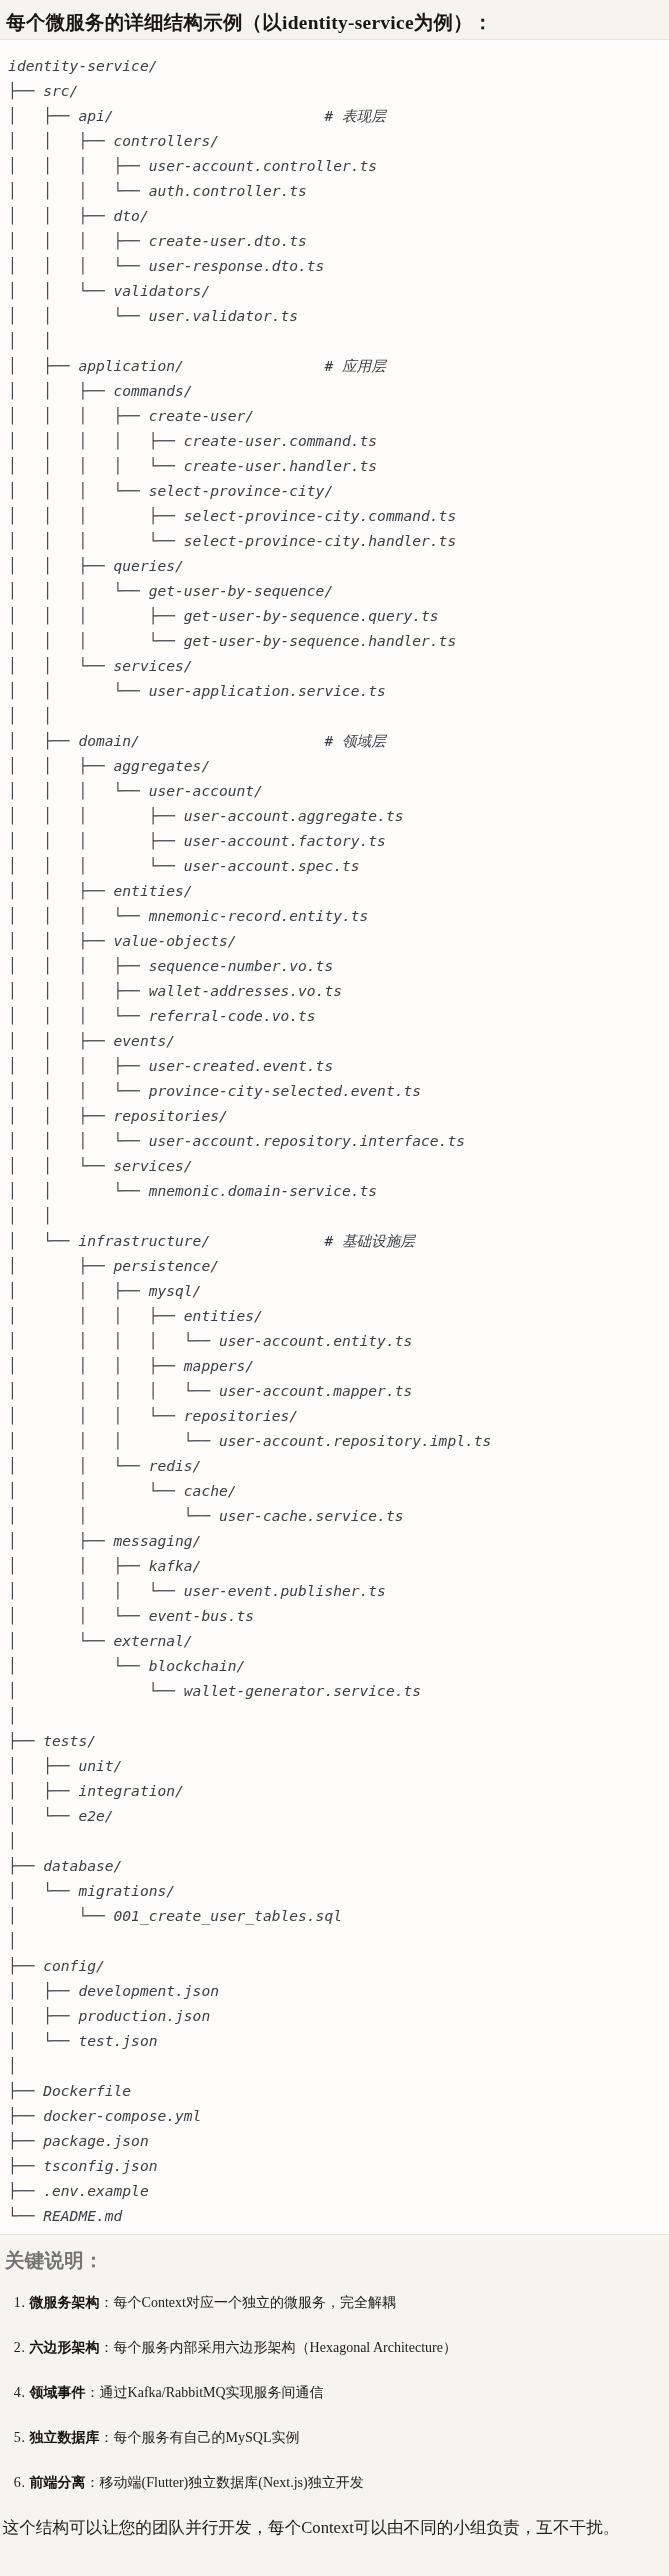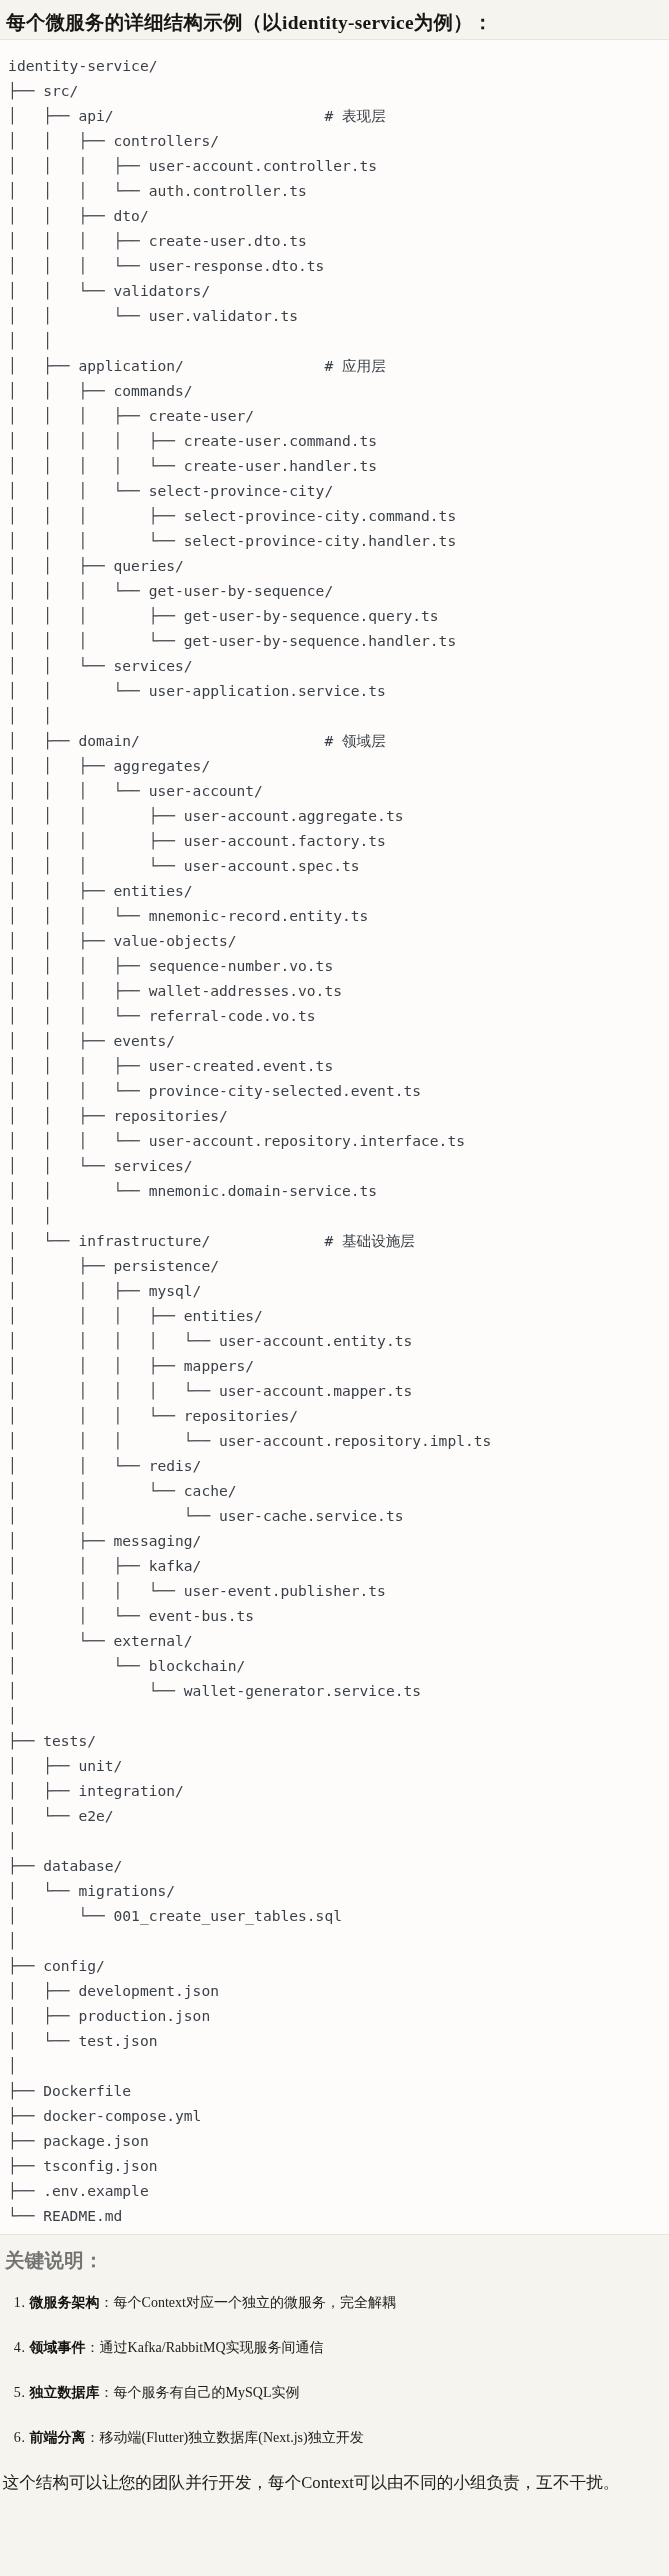--- a/index.html
+++ b/index.html
@@ -32,20 +32,21 @@
   .code-block {
     box-sizing: border-box;
     width: 669px;
     height: 2196px;
     margin: 0;
     padding: 12.5px 0 0 8.1px;
     background: #FDFCFA;
     border-top: 0.6px solid #E7E5DE;
     border-bottom: 0.6px solid #E7E5DE;
     overflow: hidden;
+    font-style: italic;
   }
   .tree-line {
     font-family: "DejaVu Sans Mono", "Liberation Mono", monospace;
     font-size: 14.6px;
     line-height: 25px;
     height: 25px;
     color: #3A3F47;
     white-space: pre;
   }
   .notes {
@@ -87,20 +88,21 @@
 <div class="page">
 
   <div class="title">每个微服务的详细结构示例（以identity-service为例）：</div>
 
   <pre class="code-block"><div id="tree-container"><div class="tree-line">identity-service/</div><div class="tree-line">├── src/</div><div class="tree-line">│   ├── api/                        # 表现层</div><div class="tree-line">│   │   ├── controllers/</div><div class="tree-line">│   │   │   ├── user-account.controller.ts</div><div class="tree-line">│   │   │   └── auth.controller.ts</div><div class="tree-line">│   │   ├── dto/</div><div class="tree-line">│   │   │   ├── create-user.dto.ts</div><div class="tree-line">│   │   │   └── user-response.dto.ts</div><div class="tree-line">│   │   └── validators/</div><div class="tree-line">│   │       └── user.validator.ts</div><div class="tree-line">│   │</div><div class="tree-line">│   ├── application/                # 应用层</div><div class="tree-line">│   │   ├── commands/</div><div class="tree-line">│   │   │   ├── create-user/</div><div class="tree-line">│   │   │   │   ├── create-user.command.ts</div><div class="tree-line">│   │   │   │   └── create-user.handler.ts</div><div class="tree-line">│   │   │   └── select-province-city/</div><div class="tree-line">│   │   │       ├── select-province-city.command.ts</div><div class="tree-line">│   │   │       └── select-province-city.handler.ts</div><div class="tree-line">│   │   ├── queries/</div><div class="tree-line">│   │   │   └── get-user-by-sequence/</div><div class="tree-line">│   │   │       ├── get-user-by-sequence.query.ts</div><div class="tree-line">│   │   │       └── get-user-by-sequence.handler.ts</div><div class="tree-line">│   │   └── services/</div><div class="tree-line">│   │       └── user-application.service.ts</div><div class="tree-line">│   │</div><div class="tree-line">│   ├── domain/                     # 领域层</div><div class="tree-line">│   │   ├── aggregates/</div><div class="tree-line">│   │   │   └── user-account/</div><div class="tree-line">│   │   │       ├── user-account.aggregate.ts</div><div class="tree-line">│   │   │       ├── user-account.factory.ts</div><div class="tree-line">│   │   │       └── user-account.spec.ts</div><div class="tree-line">│   │   ├── entities/</div><div class="tree-line">│   │   │   └── mnemonic-record.entity.ts</div><div class="tree-line">│   │   ├── value-objects/</div><div class="tree-line">│   │   │   ├── sequence-number.vo.ts</div><div class="tree-line">│   │   │   ├── wallet-addresses.vo.ts</div><div class="tree-line">│   │   │   └── referral-code.vo.ts</div><div class="tree-line">│   │   ├── events/</div><div class="tree-line">│   │   │   ├── user-created.event.ts</div><div class="tree-line">│   │   │   └── province-city-selected.event.ts</div><div class="tree-line">│   │   ├── repositories/</div><div class="tree-line">│   │   │   └── user-account.repository.interface.ts</div><div class="tree-line">│   │   └── services/</div><div class="tree-line">│   │       └── mnemonic.domain-service.ts</div><div class="tree-line">│   │</div><div class="tree-line">│   └── infrastructure/             # 基础设施层</div><div class="tree-line">│       ├── persistence/</div><div class="tree-line">│       │   ├── mysql/</div><div class="tree-line">│       │   │   ├── entities/</div><div class="tree-line">│       │   │   │   └── user-account.entity.ts</div><div class="tree-line">│       │   │   ├── mappers/</div><div class="tree-line">│       │   │   │   └── user-account.mapper.ts</div><div class="tree-line">│       │   │   └── repositories/</div><div class="tree-line">│       │   │       └── user-account.repository.impl.ts</div><div class="tree-line">│       │   └── redis/</div><div class="tree-line">│       │       └── cache/</div><div class="tree-line">│       │           └── user-cache.service.ts</div><div class="tree-line">│       ├── messaging/</div><div class="tree-line">│       │   ├── kafka/</div><div class="tree-line">│       │   │   └── user-event.publisher.ts</div><div class="tree-line">│       │   └── event-bus.ts</div><div class="tree-line">│       └── external/</div><div class="tree-line">│           └── blockchain/</div><div class="tree-line">│               └── wallet-generator.service.ts</div><div class="tree-line">│</div><div class="tree-line">├── tests/</div><div class="tree-line">│   ├── unit/</div><div class="tree-line">│   ├── integration/</div><div class="tree-line">│   └── e2e/</div><div class="tree-line">│</div><div class="tree-line">├── database/</div><div class="tree-line">│   └── migrations/</div><div class="tree-line">│       └── 001_create_user_tables.sql</div><div class="tree-line">│</div><div class="tree-line">├── config/</div><div class="tree-line">│   ├── development.json</div><div class="tree-line">│   ├── production.json</div><div class="tree-line">│   └── test.json</div><div class="tree-line">│</div><div class="tree-line">├── Dockerfile</div><div class="tree-line">├── docker-compose.yml</div><div class="tree-line">├── package.json</div><div class="tree-line">├── tsconfig.json</div><div class="tree-line">├── .env.example</div><div class="tree-line">└── README.md</div></div></pre>
 
   <div class="notes">
     <div class="notes-heading">关键说明：</div>
     <div id="notes-list">
         <div class="note-item"><span class="note-number">1. </span> <span class="note-label">微服务架构</span><span>：</span><span>每个Context对应一个独立的微服务，完全解耦</span></div>
+        <div class="note-item"><span class="note-number">2. </span> <span class="note-label">六边形架构</span><span>：</span><span>每个服务内部采用六边形架构（Hexagonal Architecture）</span></div>
         <div class="note-item"><span class="note-number">4. </span> <span class="note-label">领域事件</span><span>：</span><span>通过Kafka/RabbitMQ实现服务间通信</span></div>
         <div class="note-item"><span class="note-number">5. </span> <span class="note-label">独立数据库</span><span>：</span><span>每个服务有自己的MySQL实例</span></div>
         <div class="note-item"><span class="note-number">6. </span> <span class="note-label">前端分离</span><span>：</span><span>移动端(Flutter)独立数据库(Next.js)独立开发</span></div>
       </div>
     <div class="closing-paragraph">这个结构可以让您的团队并行开发，每个Context可以由不同的小组负责，互不干扰。</div>
   </div>
 
 </div>
 
 

